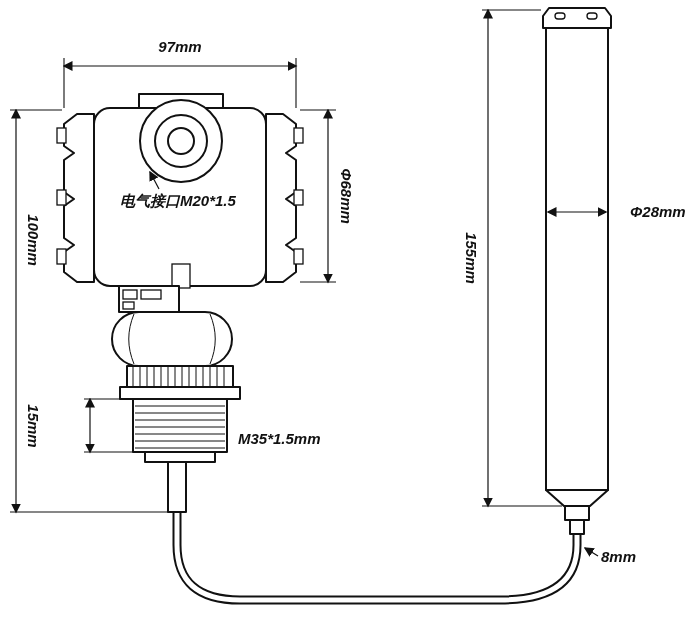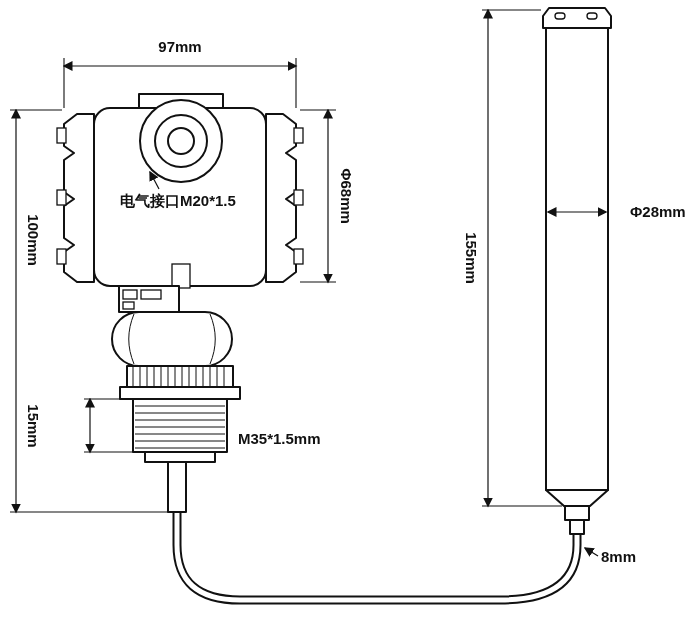--- a/index.html
+++ b/index.html
@@ -1,16 +1,16 @@
 <!DOCTYPE html>
 <html><head>
 <meta charset="utf-8">
 <style>
   html,body{margin:0;padding:0;background:#ffffff;}
-  .frame{position:relative;width:700px;height:629px;background:#ffffff;overflow:hidden;}
+  .frame{position:relative;width:700px;height:629px;background:#ffffff;overflow:hidden;font-style:italic;}
   svg{display:block;}
   .p   {fill:#ffffff;stroke:#111111;stroke-width:2;stroke-linejoin:round;}
   .pn  {fill:none;stroke:#111111;stroke-width:2;stroke-linejoin:round;}
   .dt  {fill:#ffffff;stroke:#111111;stroke-width:1.3;}
   .hat {fill:none;stroke:#111111;stroke-width:1;}
   .dim {fill:none;stroke:#111111;stroke-width:1.2;}
   .ext {fill:none;stroke:#111111;stroke-width:1.1;}
   .cabO{fill:none;stroke:#111111;stroke-width:9;}
   .cabI{fill:none;stroke:#ffffff;stroke-width:5;}
   .t   {font-family:"Liberation Sans","DejaVu Sans",sans-serif;font-size:15px;font-weight:600;fill:#111111;}

